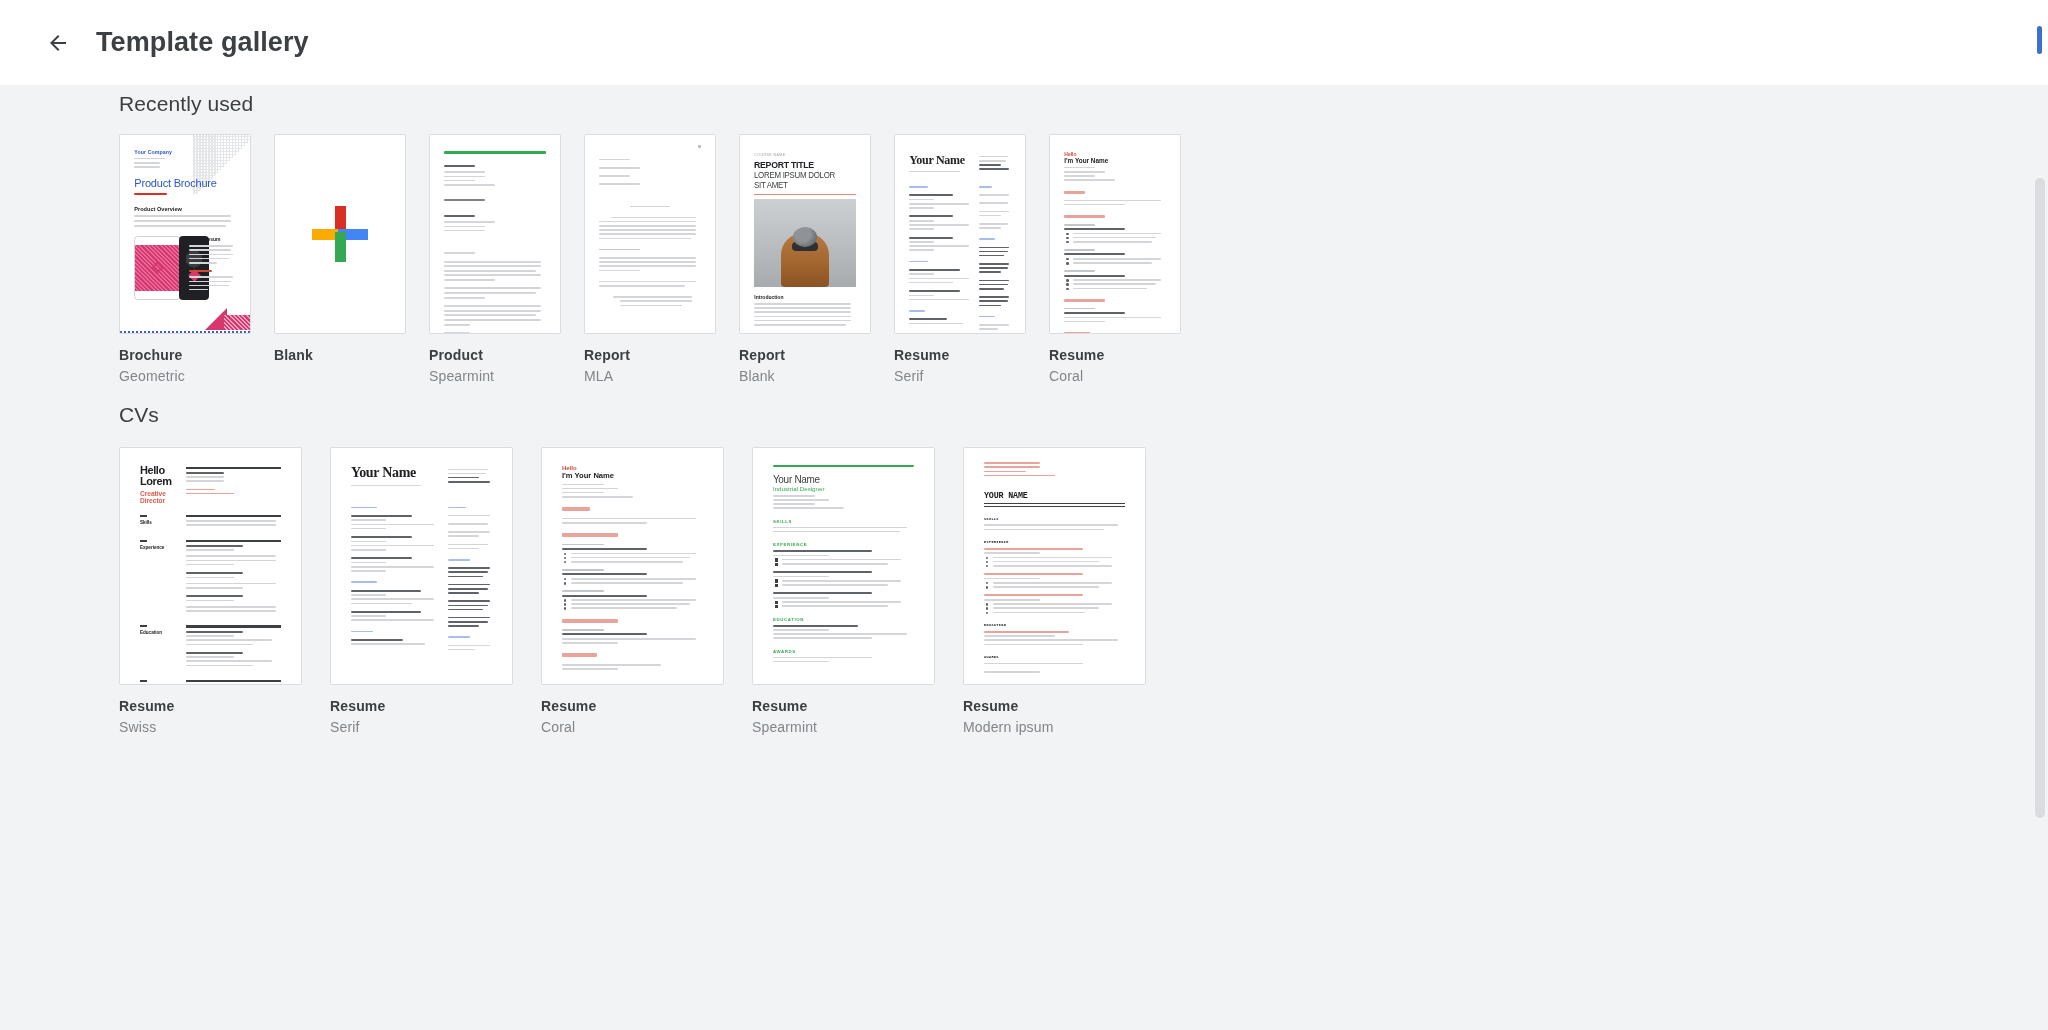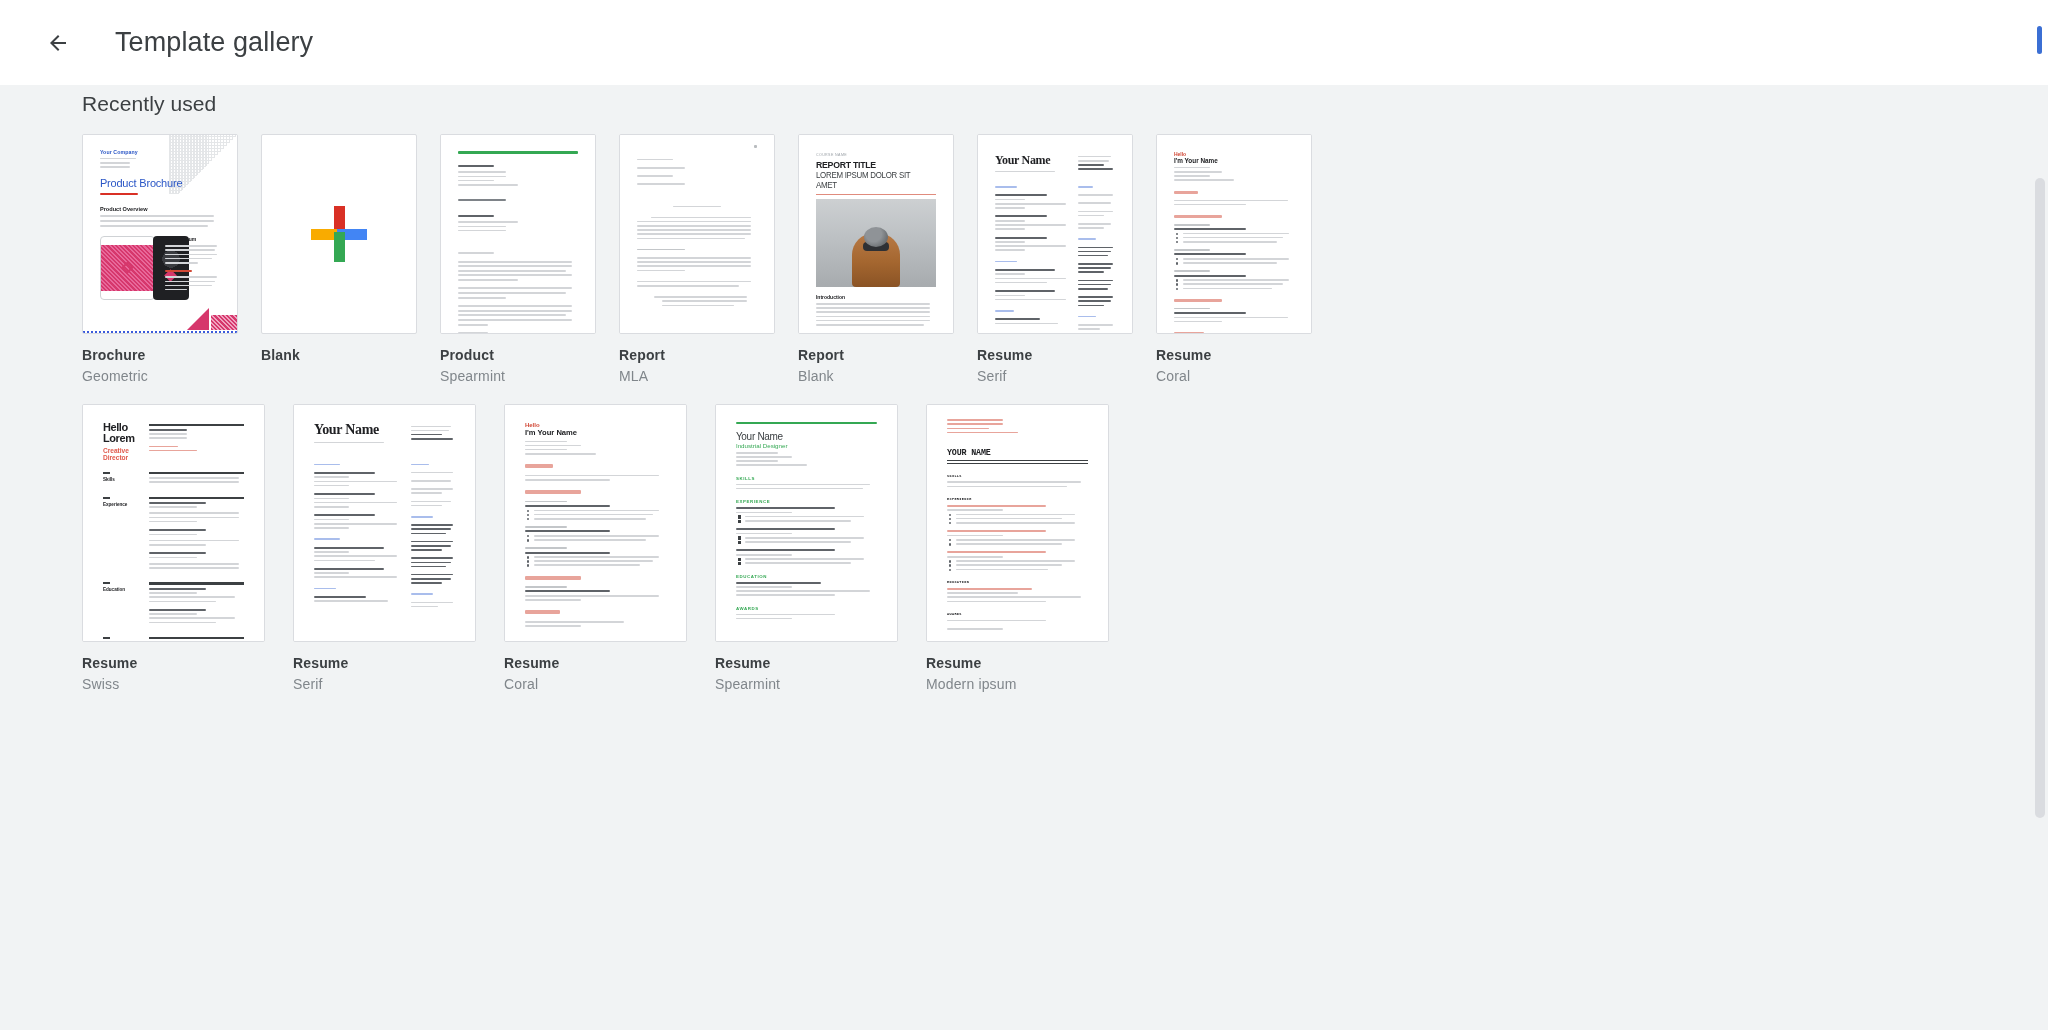--- a/index.html
+++ b/index.html
@@ -26,57 +26,57 @@
   .back-btn {
     width: 48px; height: 48px;
     display: flex; align-items: center; justify-content: center;
     border-radius: 50%;
     cursor: pointer;
     flex: none;
   }
   .page-title {
     font-size: 27px;
     color: #3c4043;
-    margin-left: 33px;
+    margin-left: 14px;
     letter-spacing: .1px;
-    font-weight: 400;
+    font-weight: 700;
   }
   .header-accent {
     position: absolute;
     right: 6px;
     top: 26px;
     width: 5px;
     height: 28px;
     background: #3b6fd4;
     border-radius: 3px;
   }
 
   
   .content {
     position: absolute;
     top: 85px; left: 0; right: 0; bottom: 0;
     background: #f1f3f4;
     overflow: hidden;
   }
-  .section { padding-left: 82px; }
+  .section { padding-left: 119px; }
   .section-title {
     font-size: 21px;
     color: #3c4043;
     font-weight: 400;
     letter-spacing: .1px;
   }
   #sec-recent .section-title { padding-top: 7px; }
   #sec-cvs .section-title { padding-top: 19px; }
 
   .card-row { display: flex; }
   .card-row.r1 { margin-top: 18px; gap: 23px; }
   .card-row.r2 { margin-top: 20px; gap: 28px; }
 
   .card { flex: none; cursor: pointer; }
-  .card.r1 { width: 156px; }
+  .card.r1 { width: 132px; }
   .card.r2 { width: 183px; }
 
   .thumb {
     background: #fff;
     border: 1px solid #dadce0;
     border-radius: 2px;
     overflow: hidden;
     position: relative;
   }
   .card.r1 .thumb { height: 200px; }
@@ -660,20 +660,21 @@
           </div>
         </div>
         <div class="card-label">Resume</div>
         <div class="card-sub">Coral</div>
       </div>
 
     </div>
   </div>
 
   <div class="section" id="sec-cvs">
+    <div class="section-title">CVs</div>
 
     <div class="card-row r2">
 
       <div class="card r2">
         <div class="thumb">
           <div class="doc">
             <div class="pad" style="top:7%;">
               <div class="sw-row">
                 <div class="sw-left">
                   <div class="sw-name">

